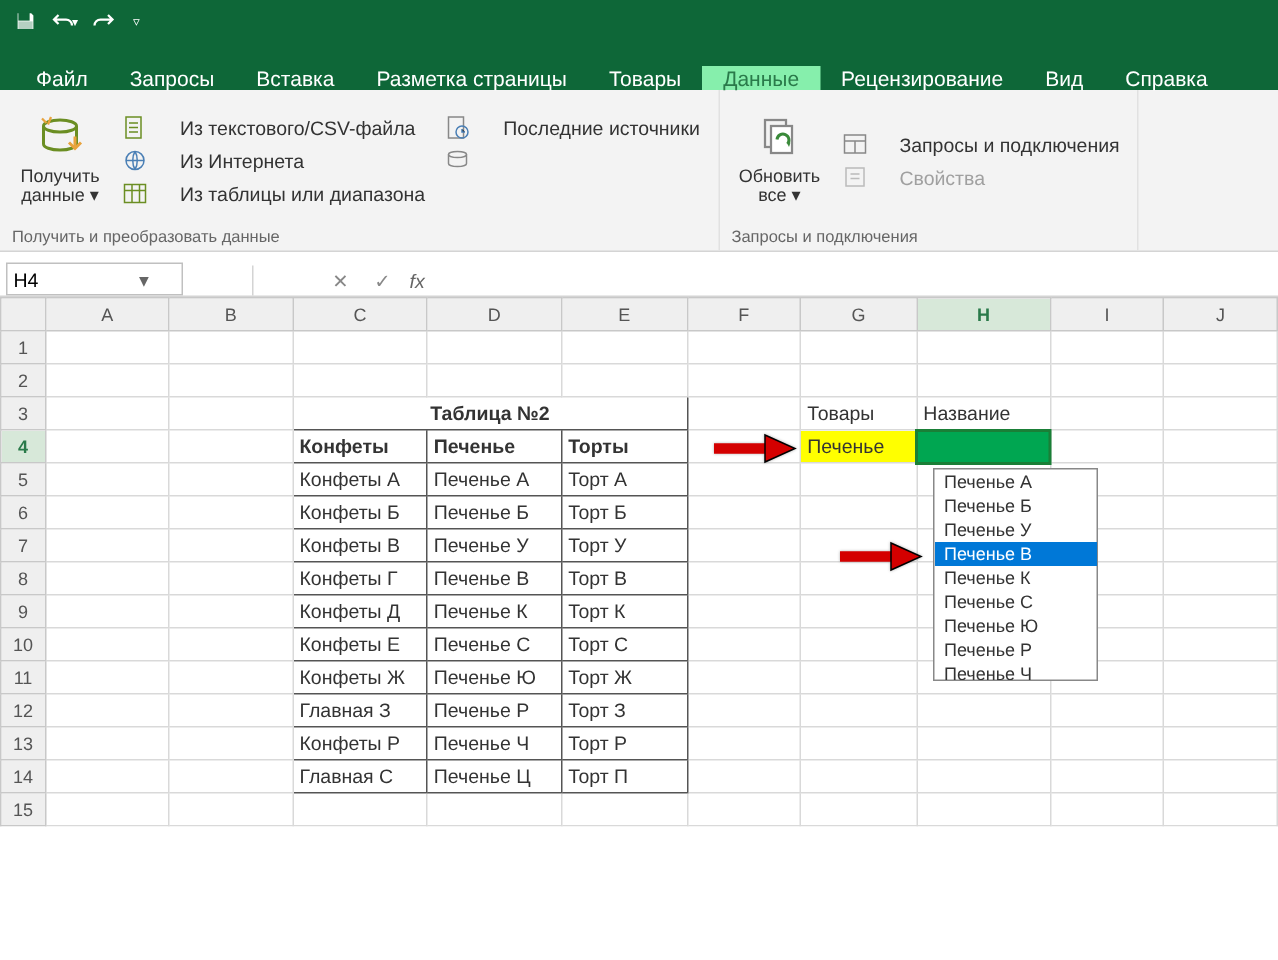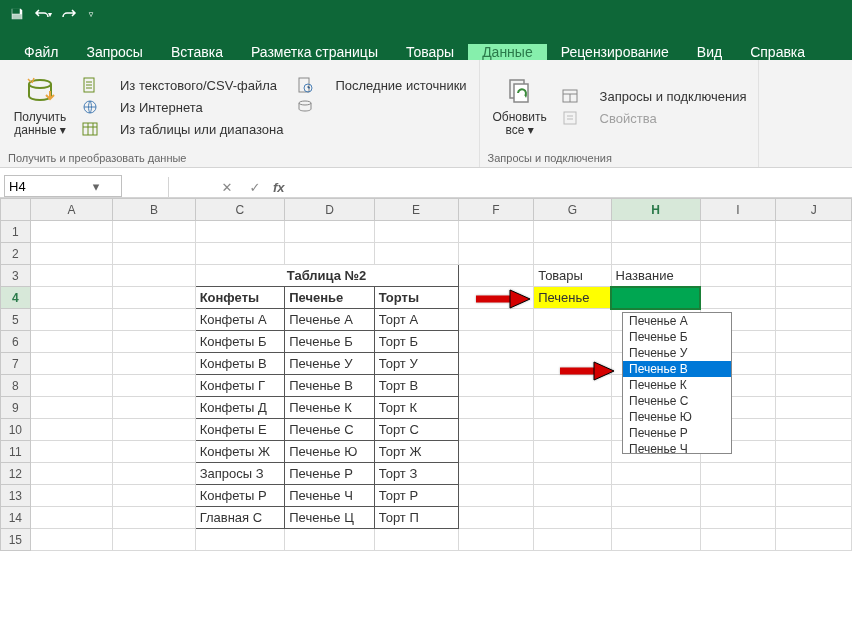--- a/index.html
+++ b/index.html
@@ -29,21 +29,21 @@
 .small-btn .ic { width: 16px; height: 16px; flex-shrink: 0; }
 .small-btn.disabled { color: #a0a0a0; }
 
 
 .formulabar { height: 30px; border-bottom: 1px solid #d4d4d4; display: flex; align-items: flex-end; background: #fff; gap: 40px; }
 .namebox { width: 118px; height: 22px; border: 1px solid #c0c0c0; margin: 0 6px 0 4px; display: flex; align-items: center; padding: 0 4px; background: #fff; }
 .namebox input { border: none; outline: none; width: 80px; font-size: 13px; }
 .namebox .dd { width: 14px; text-align: center; cursor: pointer; color: #666; }
 .fx-area { display: flex; align-items: center; gap: 8px; padding-left: 8px; }
 .fx-btn { width: 20px; height: 20px; display: flex; align-items: center; justify-content: center; color: #888; cursor: pointer; }
-.fx-label { font-style: italic; color: #666; font-weight: bold; }
+.fx-label { font-style: italic; color: #666; }
 .fx-sep { width: 1px; height: 20px; background: #d4d4d4; }
 
 
 .sheet { position: relative; overflow: hidden; }
 .grid { border-collapse: collapse; table-layout: fixed; }
 .grid th, .grid td { border: 1px solid #d9d9d9; height: 22px; padding: 0 4px; font-weight: normal; font-size: 13px; text-align: left; vertical-align: middle; overflow: hidden; white-space: nowrap; }
 .grid thead th { background: #efefef; text-align: center; font-size: 12px; color: #555; border-color: #c8c8c8; }
 .grid .rowhdr { background: #efefef; text-align: center; font-size: 12px; color: #555; width: 30px; border-color: #c8c8c8; }
 .grid .rowhdr.active { background: #d7e8d9; color: #2a7a4a; font-weight: bold; }
 .grid thead th.active { background: #d7e8d9; color: #2a7a4a; font-weight: bold; }
@@ -370,21 +370,21 @@
           <td></td>
           <td></td>
           <td></td>
           <td></td>
           <td></td>
         </tr>
         <tr>
           <td class="rowhdr">12</td>
           <td></td>
           <td></td>
-          <td class="t2">Запросы З</td>
+          <td class="t2">Главная З</td>
           <td class="t2">Печенье Р</td>
           <td class="t2">Торт З</td>
           <td></td>
           <td></td>
           <td></td>
           <td></td>
           <td></td>
         </tr>
         <tr>
           <td class="rowhdr">13</td>

